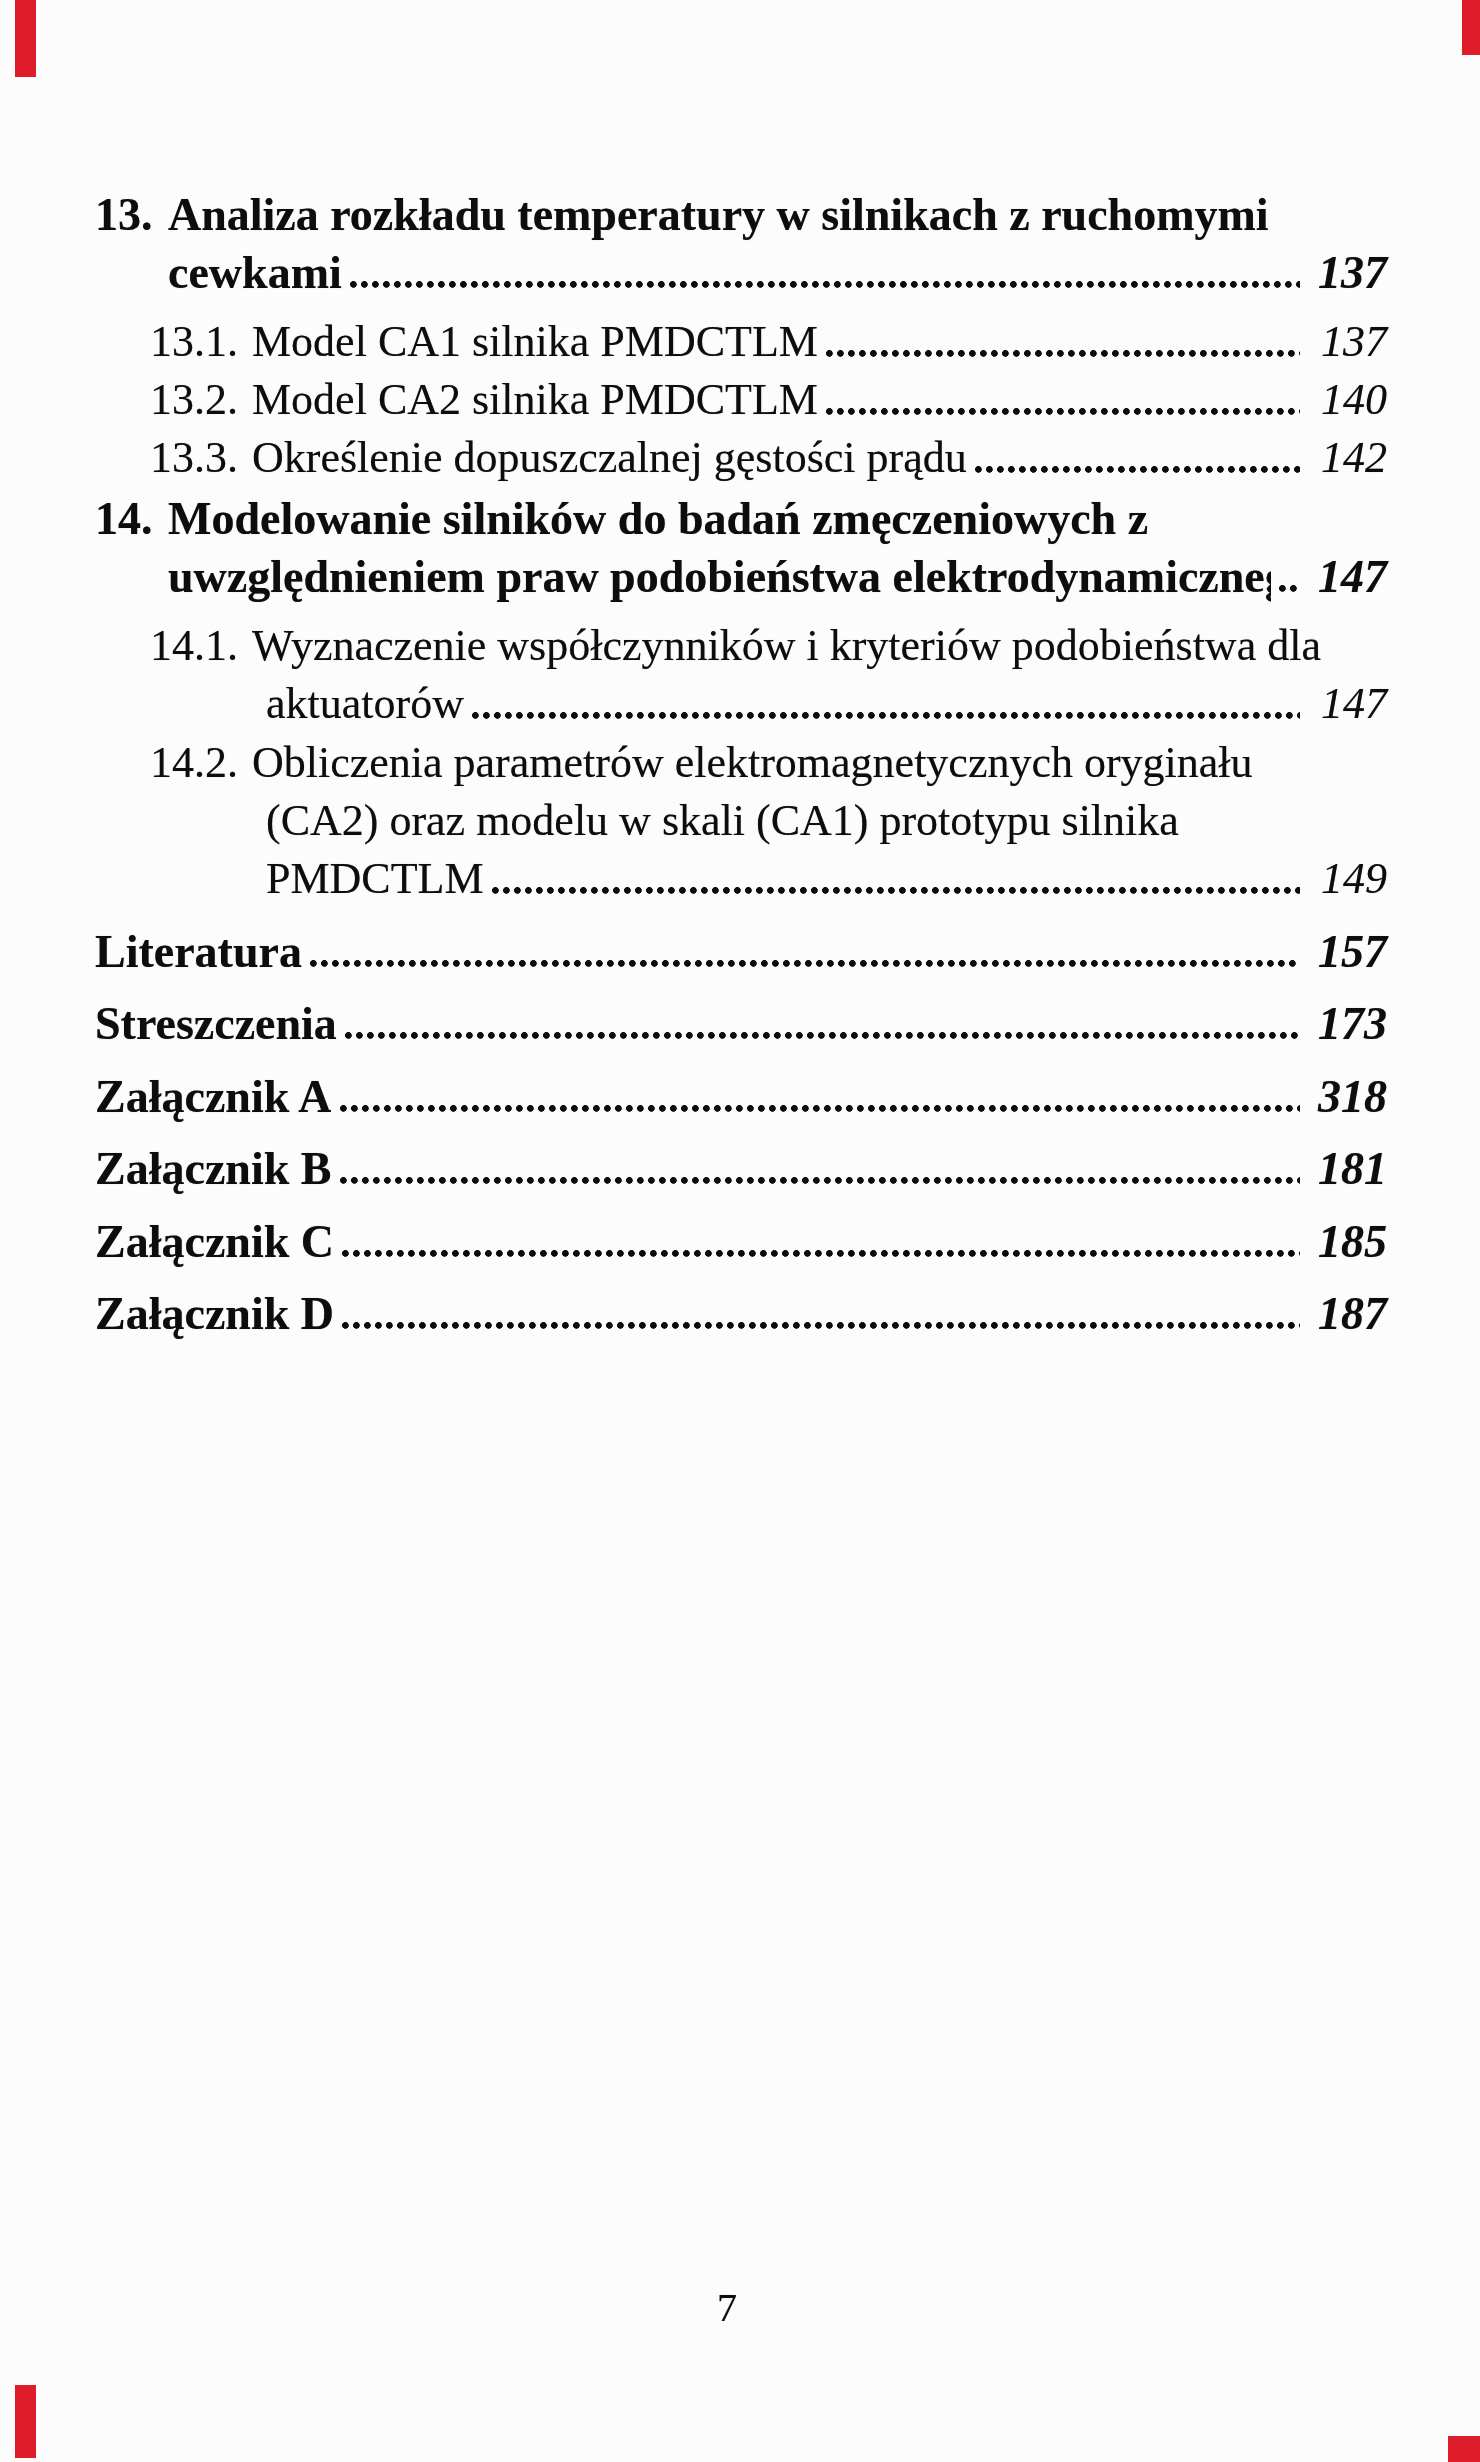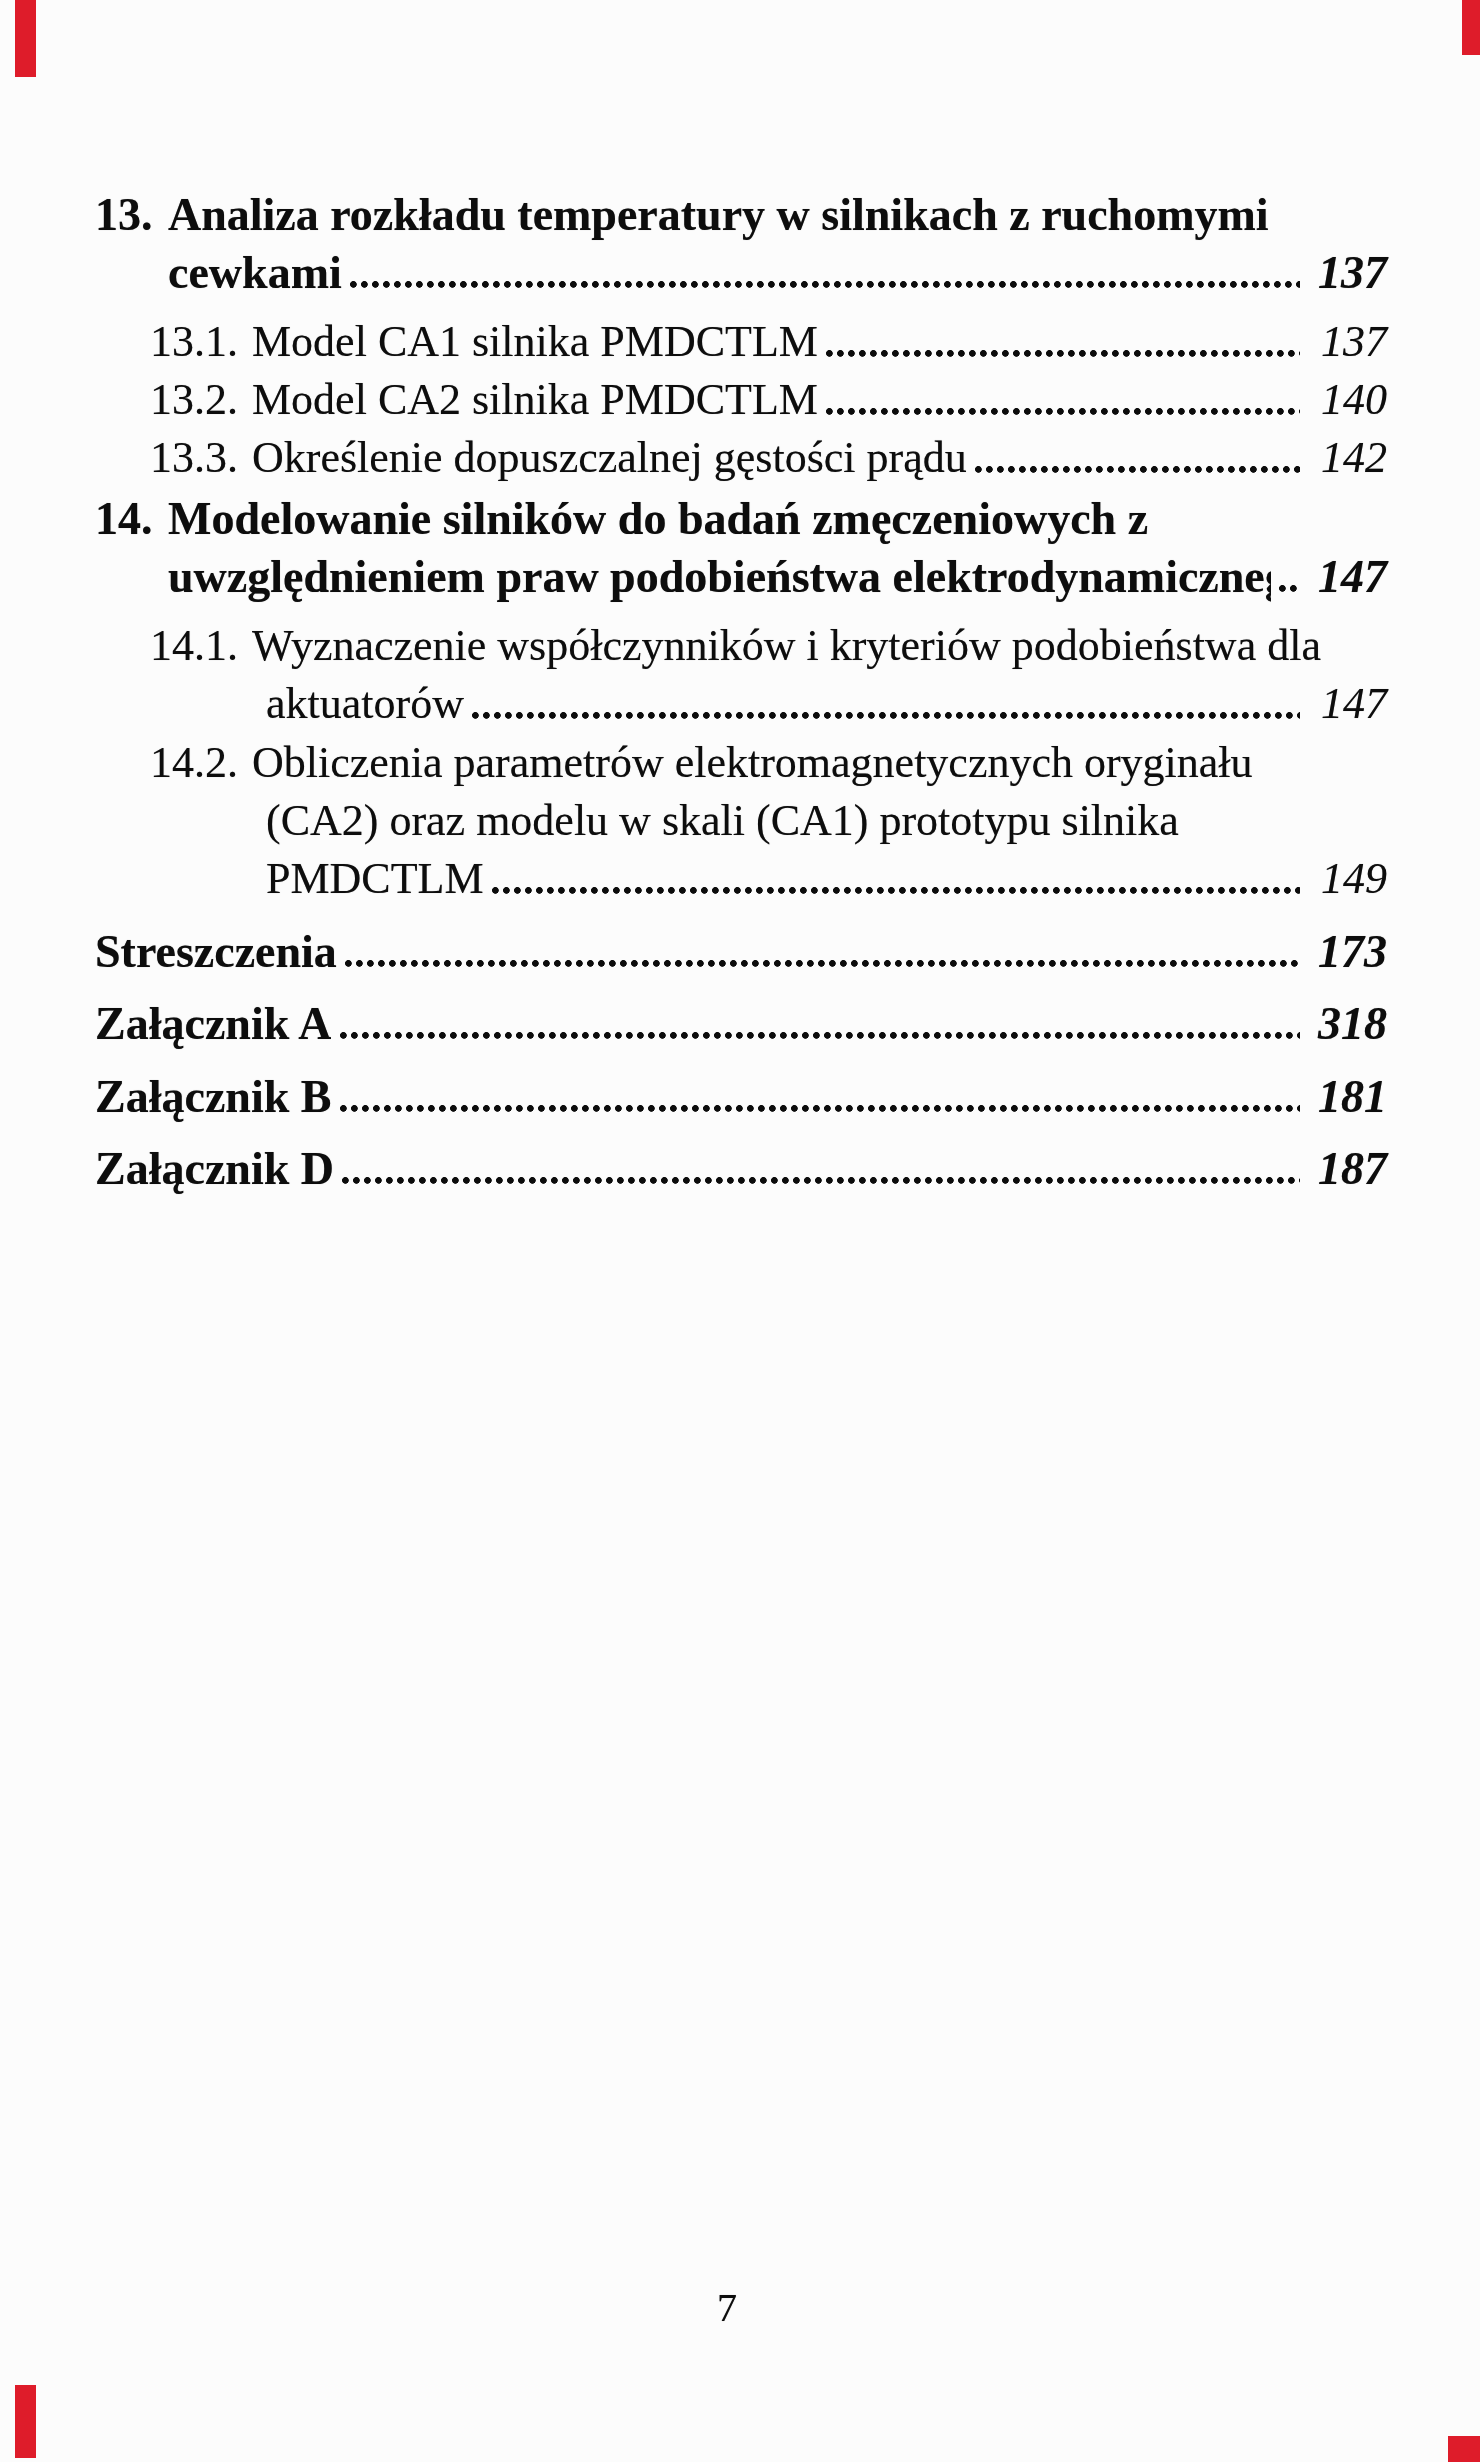--- a/index.html
+++ b/index.html
@@ -153,39 +153,49 @@
     <span class="txt">(CA2) oraz modelu w skali (CA1) prototypu silnika</span>
   </div>
 
   <div class="row cont2">
     <span class="txt">PMDCTLM</span>
     <span class="leader"></span>
     <span class="pg">149</span>
   </div>
 
 
+  <div class="row bold mt21">
+    <span class="txt">Literatura</span>
+    <span class="leader"></span>
+    <span class="pg">157</span>
+  </div>
 
   <div class="row bold mt21">
     <span class="txt">Streszczenia</span>
     <span class="leader"></span>
     <span class="pg">173</span>
   </div>
 
   <div class="row bold mt21">
     <span class="txt">Załącznik A</span>
     <span class="leader"></span>
     <span class="pg">318</span>
   </div>
 
   <div class="row bold mt21">
     <span class="txt">Załącznik B</span>
     <span class="leader"></span>
     <span class="pg">181</span>
   </div>
 
+  <div class="row bold mt21">
+    <span class="txt">Załącznik C</span>
+    <span class="leader"></span>
+    <span class="pg">185</span>
+  </div>
 
   <div class="row bold mt21">
     <span class="txt">Załącznik D</span>
     <span class="leader"></span>
     <span class="pg">187</span>
   </div>
 
 </div>
 
 <div id="footer-page-number">7</div>

